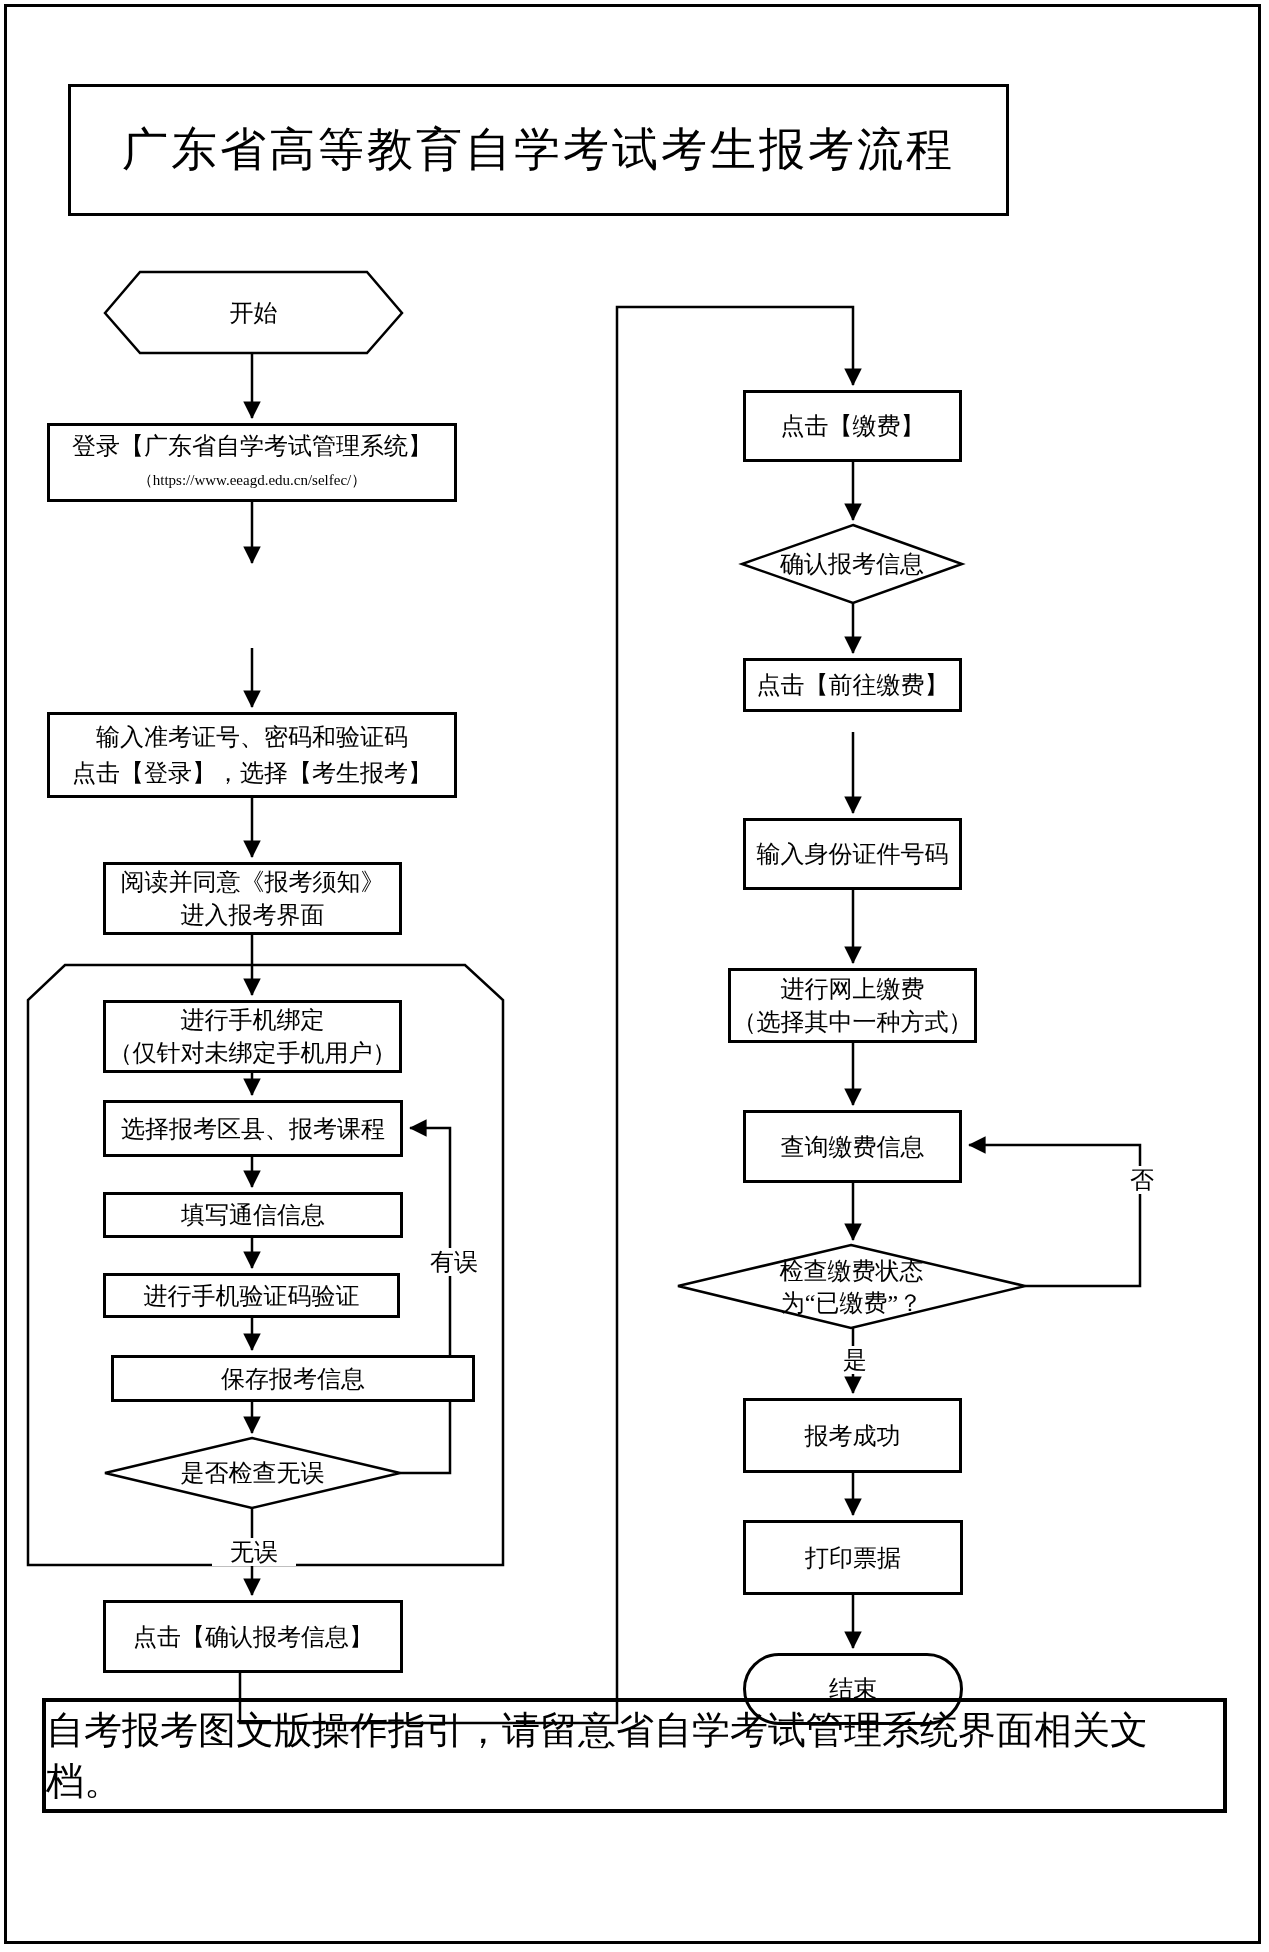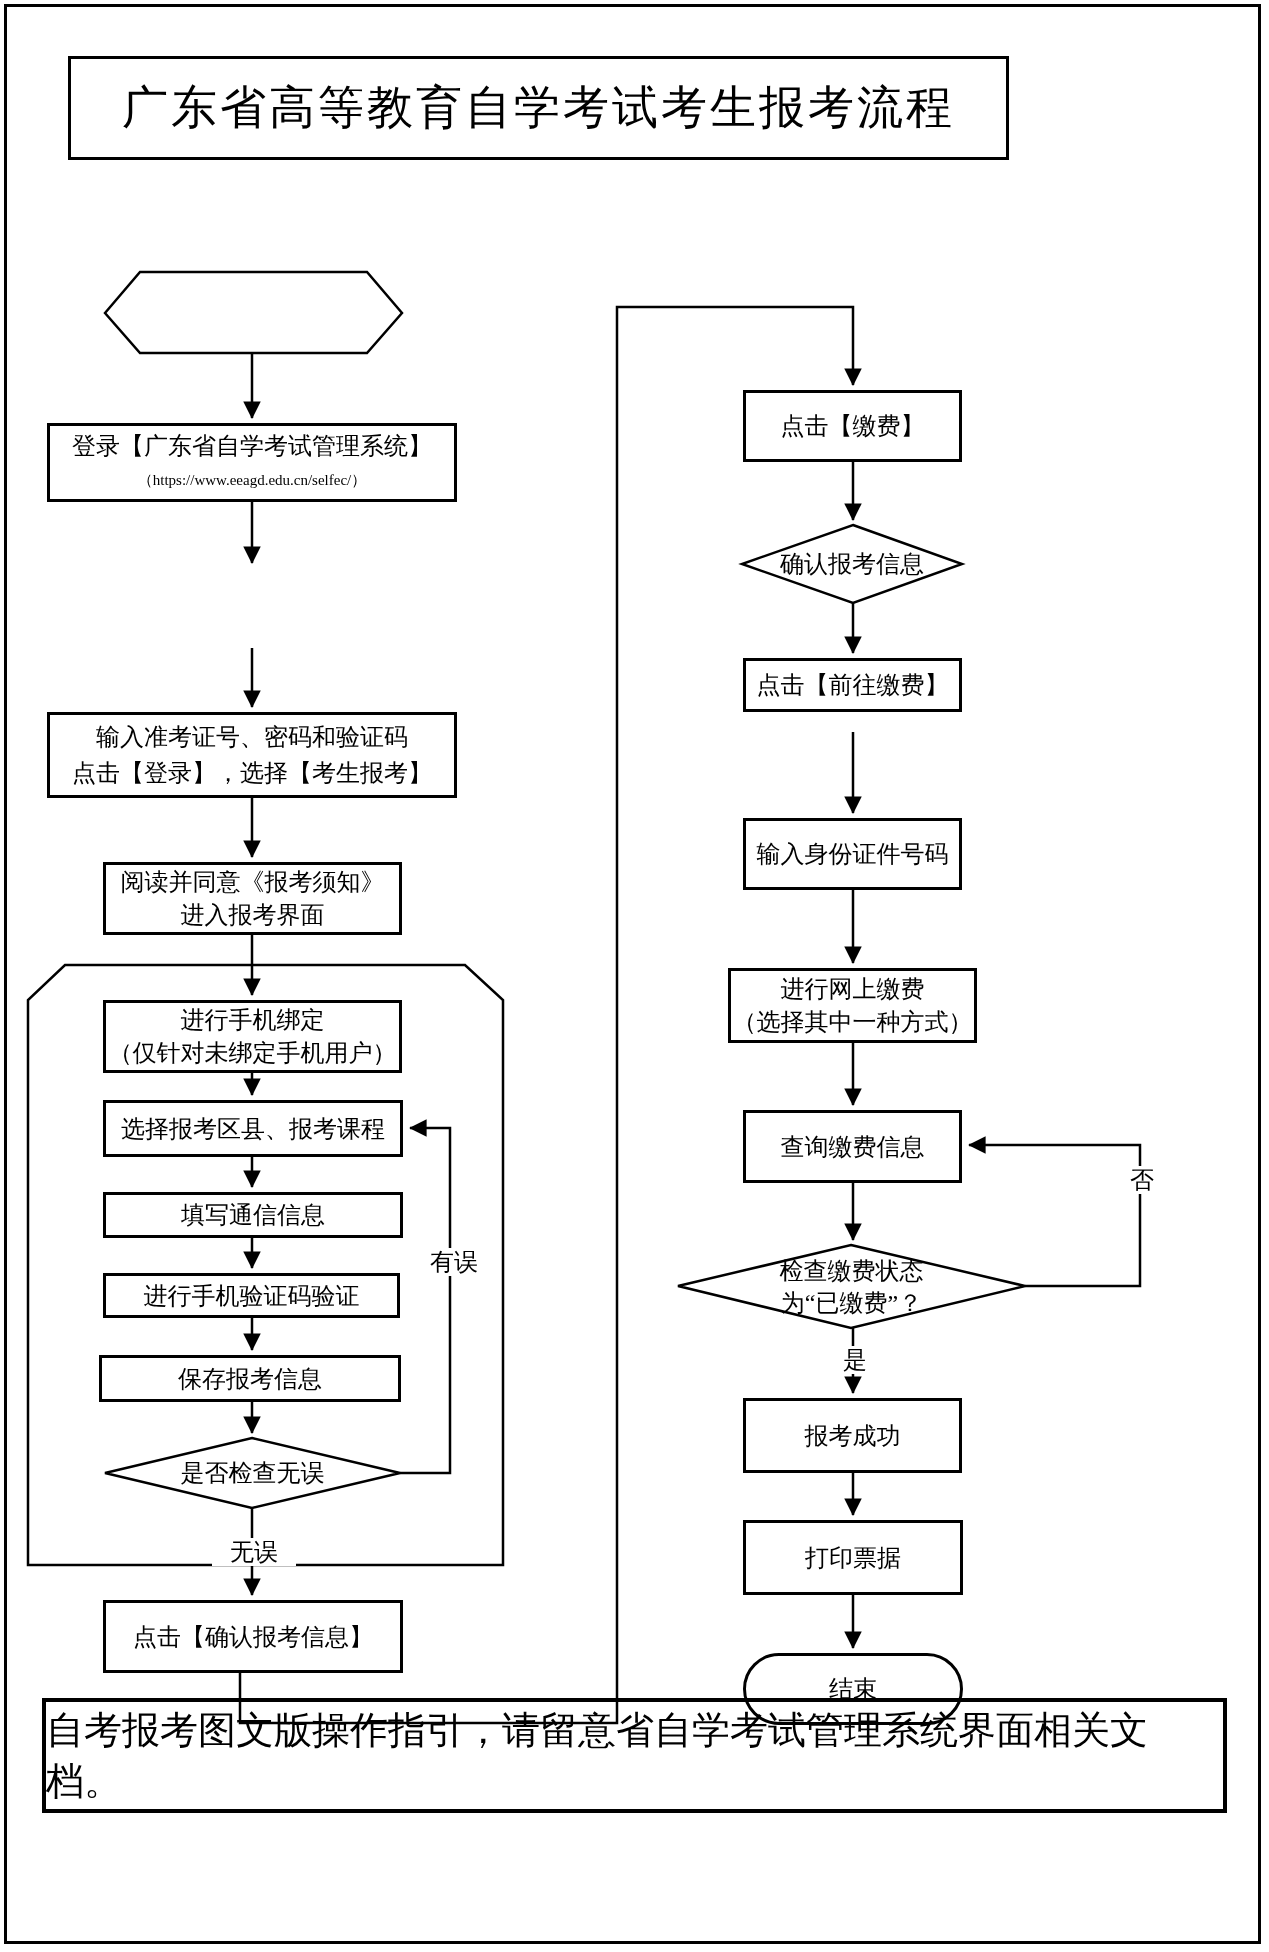--- a/index.html
+++ b/index.html
@@ -9,21 +9,21 @@
         border:3px solid #000;box-sizing:border-box;}
   #wires{position:absolute;left:0;top:0;width:1269px;height:1952px;z-index:1;}
   .node{position:absolute;box-sizing:border-box;border:3px solid #000;background:#fff;
         display:flex;flex-direction:column;align-items:center;justify-content:center;
         text-align:center;font-size:24px;line-height:36px;z-index:2;}
   .ghost{position:absolute;box-sizing:border-box;display:flex;flex-direction:column;
         align-items:center;justify-content:center;text-align:center;
         font-size:24px;line-height:32px;z-index:2;background:transparent;}
   .lbl{position:absolute;z-index:3;background:#fff;font-size:24px;line-height:26px;
         text-align:center;padding:1px 2px;}
-  #title-box{position:absolute;left:68px;top:56px;width:941px;height:104px;
+  #title-box{position:absolute;left:68px;top:84px;width:941px;height:132px;
         border:3px solid #000;box-sizing:border-box;display:flex;align-items:center;
         justify-content:center;font-size:46px;letter-spacing:3px;z-index:2;}
   #footer-box{position:absolute;left:42px;top:1698px;width:1185px;height:115px;
         border:4px solid #000;box-sizing:border-box;display:flex;align-items:center;
         justify-content:center;font-size:38px;z-index:2;}
   .mono{font-family:Liberation Serif, serif;font-size:15px;}
   .ital{font-style:italic;}
   .stadium{border-radius:38px;}
 </style>
 </head>
@@ -75,20 +75,23 @@
       <polygon points="252,1438 400,1473 252,1508 105,1473" fill="#fff"></polygon>
       <polygon points="853,525 962,564 853,603 742,564" fill="#fff"></polygon>
       <polygon points="851,1245 1025,1286 851,1328 678,1286" fill="#fff"></polygon>
     </g>
   </svg>
 
   <div id="title-box">
     <span>广东省高等教育自学考试考生报考流程</span>
   </div>
 
+  <div class="ghost" style="left:105px;top:272px;width:297px;height:81px;">
+    <span>开始</span>
+  </div>
 
   <div class="node" style="left:47px;top:423px;width:410px;height:79px;line-height:34px;">
     <span>登录【广东省自学考试管理系统】</span>
     <span class="mono">（https://www.eeagd.edu.cn/selfec/）</span>
   </div>
 
 
   <div class="node" style="left:47px;top:712px;width:410px;height:86px;line-height:36px;">
     <span>输入准考证号、密码和验证码</span>
     <span>点击【登录】，选择【考生报考】</span>
@@ -109,21 +112,21 @@
   </div>
 
   <div class="node" style="left:103px;top:1192px;width:300px;height:46px;">
     <span>填写通信信息</span>
   </div>
 
   <div class="node" style="left:103px;top:1273px;width:297px;height:45px;">
     <span>进行手机验证码验证</span>
   </div>
 
-  <div class="node" style="left:99px;top:1355px;width:302px;height:47px;text-align:right;">
+  <div class="node" style="left:111px;top:1355px;width:364px;height:47px;text-align:right;">
     <span>保存报考信息</span>
   </div>
 
   <div class="ghost" style="left:105px;top:1438px;width:295px;height:70px;">
     <span>是否检查无误</span>
   </div>
 
   <div class="node" style="left:743px;top:390px;width:219px;height:72px;">
     <span>点击【缴费】</span>
   </div>

